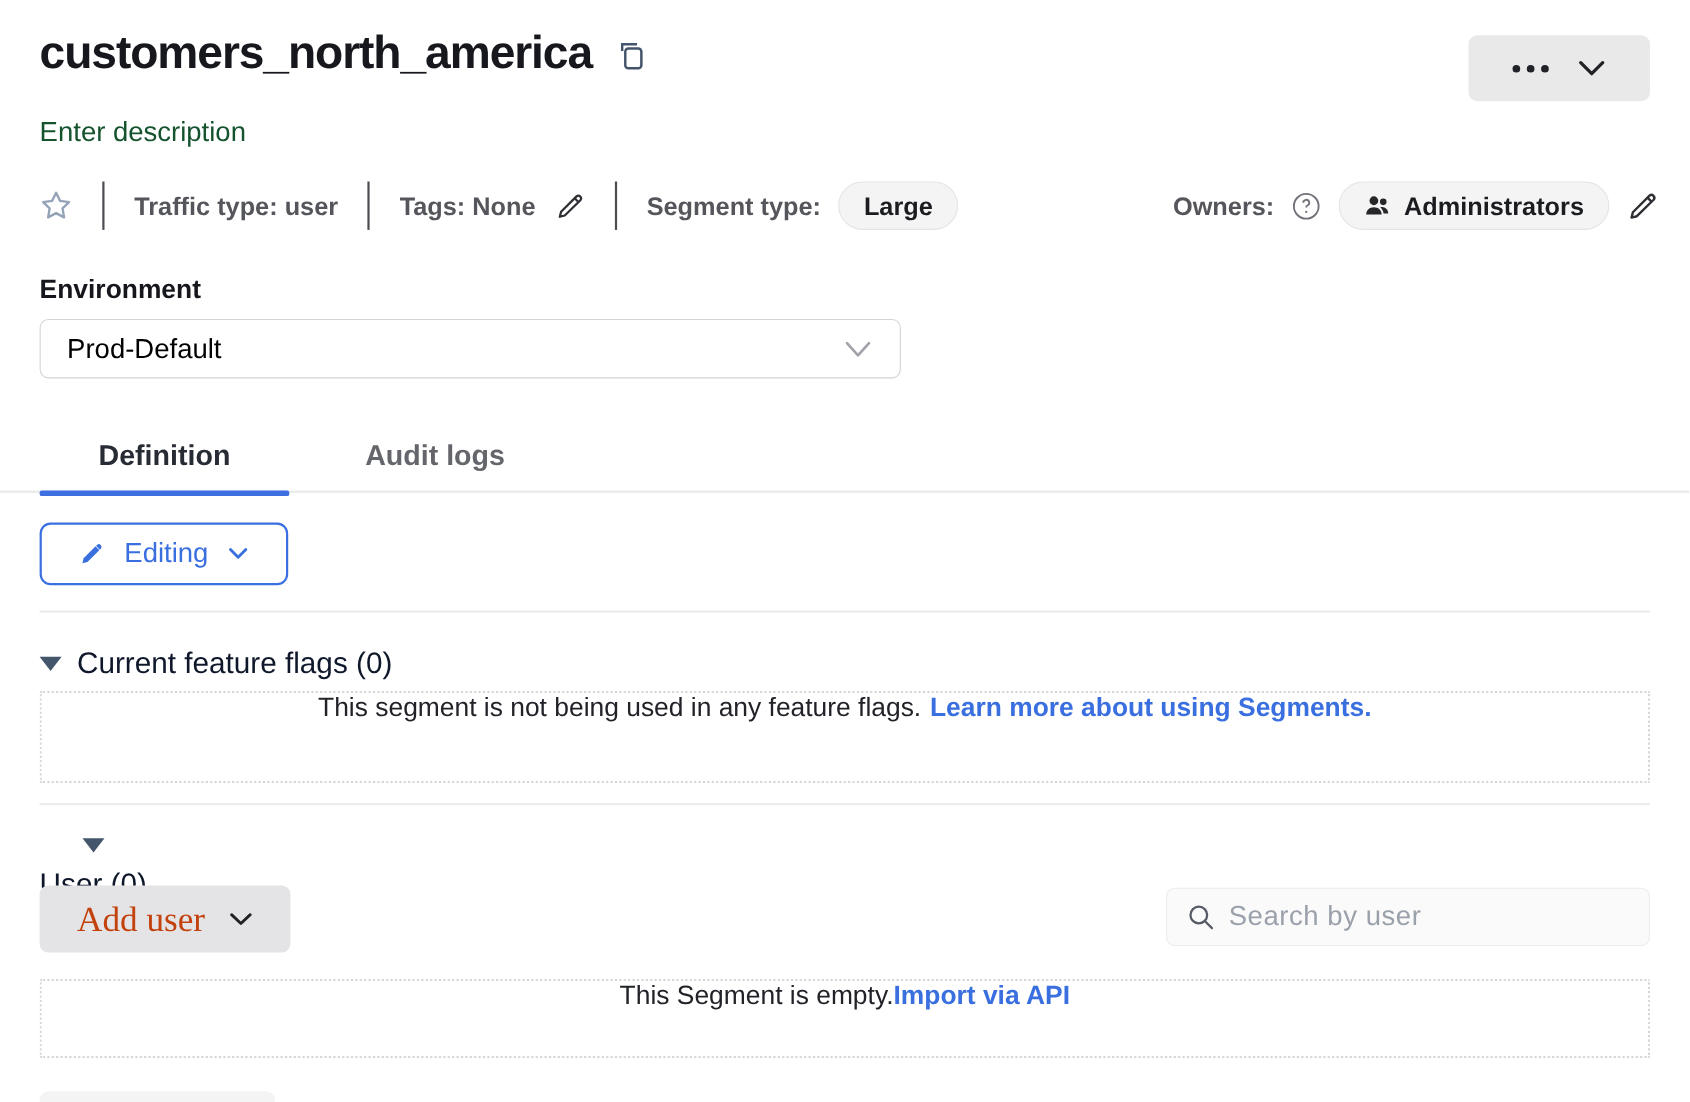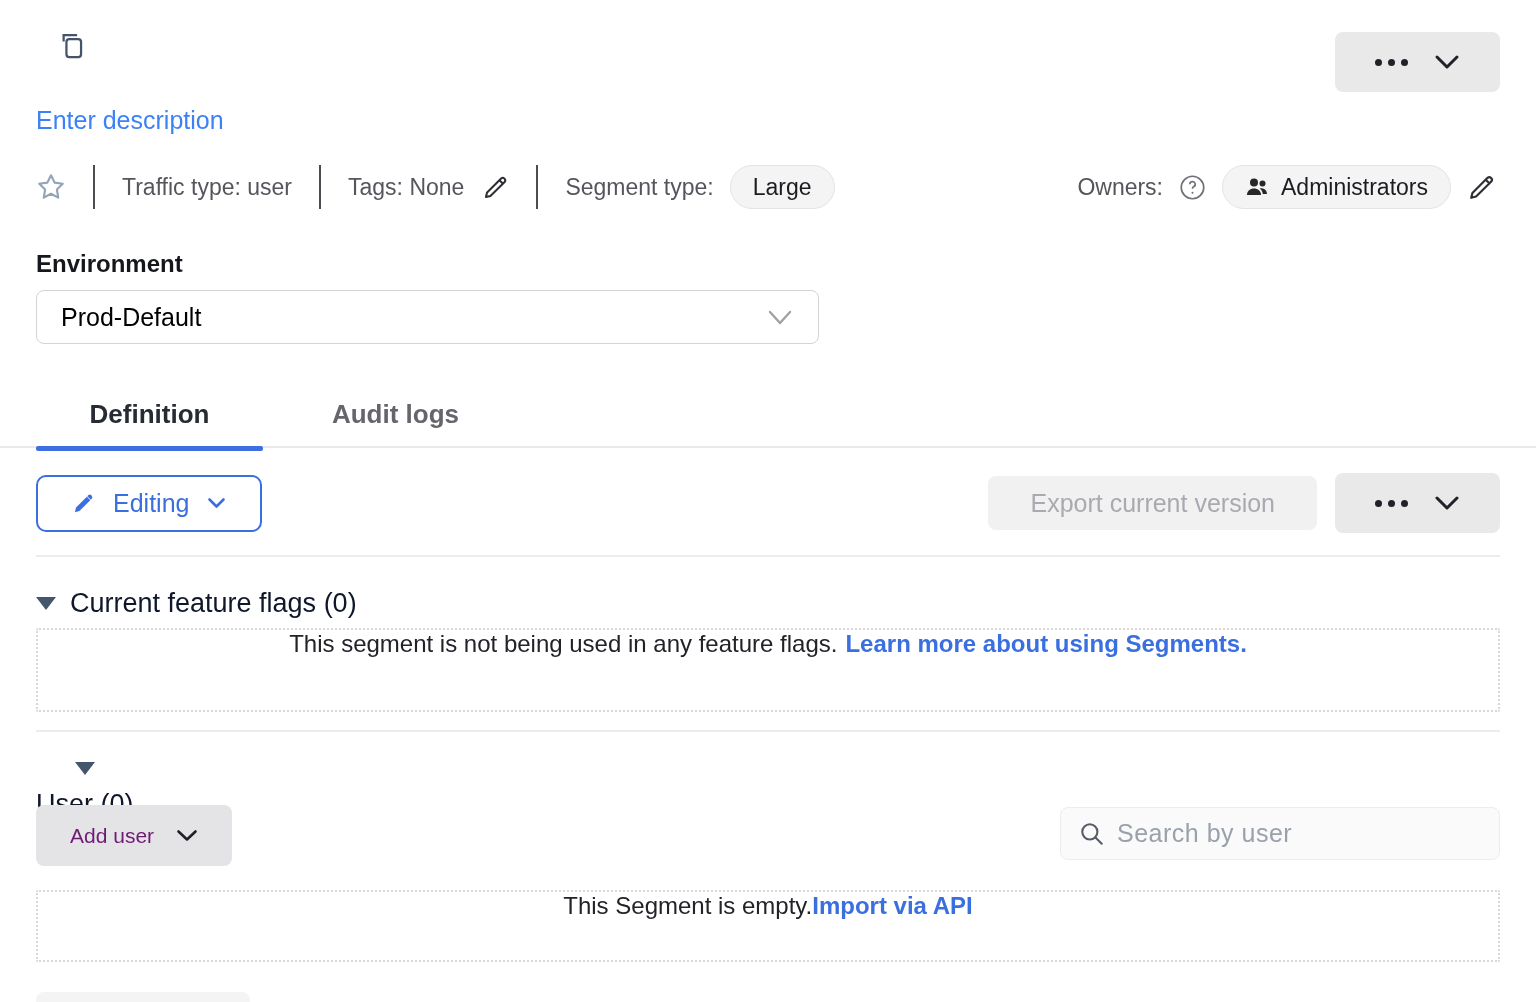--- a/index.html
+++ b/index.html
@@ -9,24 +9,24 @@
 
   
   .title-row { position:absolute; top:24px; left:36px; right:36px; display:flex; align-items:center; }
   .page-title { font-size:42px; font-weight:700; letter-spacing:-1px; color:#16181d; }
   .copy-btn { margin-left:22px; margin-top:8px; background:none; border:none; cursor:pointer; display:flex; }
   .more-btn { position:absolute; top:32px; right:36px; width:165px; height:60px; background:#e9e9ea;
               border:none; border-radius:8px; display:flex; align-items:center; justify-content:center;
               gap:26px; cursor:pointer; }
   .dots { display:flex; gap:6px; }
   .dots i { width:7px; height:7px; border-radius:50%; background:#202227; }
-  .description { position:absolute; top:106px; left:36px; font-size:25px; color:#3b82f6; cursor:text; }
-
-  
-  .meta-row { position:absolute; top:165px; left:36px; right:40px; height:44px; display:flex; align-items:center; }
+  .description { position:absolute; top:106px; left:36px; font-size:25px; color:#14532d; cursor:text; }
+
+  
+  .meta-row { position:absolute; top:165px; left:36px; right:28px; height:44px; display:flex; align-items:center;font-weight:bold; }
   .meta-text { font-size:23px; color:#55565c; white-space:nowrap; }
   .vdiv { width:2px; height:44px; background:#4c4d52; margin:0 27px; }
   .icon-btn { background:none; border:none; cursor:pointer; display:flex; align-items:center; }
   .pill { display:flex; align-items:center; gap:12px; height:44px; padding:0 22px; background:#f4f4f5;
           border:1px solid #e4e4e7; border-radius:22px; font-size:23px; color:#1b1c20; white-space:nowrap; }
   .meta-right { margin-left:auto; display:flex; align-items:center; gap:16px;justify-content:center; }
 
   
   .env-label { position:absolute; top:250px; left:36px; font-size:24px; font-weight:700; color:#15171c; }
   .env-select { position:absolute; top:290px; left:36px; width:783px; height:54px; border:1px solid #d4d4d8;
@@ -64,38 +64,39 @@
 
   .dotted-box { position:absolute; left:36px; right:36px; border:2px dotted #d7d7d9; border-radius:2px;
                 display:flex; align-items:flex-start; justify-content:center; background:#fff; }
   .empty-text { font-size:24px; color:#222329; }
   .blue-link { font-size:24px; font-weight:700; color:#3a6fe0; text-decoration:none; cursor:pointer; }
   .sp { margin-left:8px; }
 
   
   .adduser-btn { position:absolute; top:805px; left:36px; height:61px; padding:0 34px; background:#e4e4e6;
                  border:none; border-radius:8px; display:flex; align-items:center; gap:22px; cursor:pointer; }
-  .adduser-btn span { font-size:21px; color:#701a75; }
+  .adduser-btn span { font-size:32px; color:#c2410c;font-family:Liberation Serif, serif; }
   .search-wrap { position:absolute; top:807px; right:36px; width:440px; height:53px; background:#fafafa;
                  border:1px solid #ececec; border-radius:8px; display:flex; align-items:center; padding:0 18px; }
   .search-wrap input { border:none; outline:none; background:transparent; font-family:inherit; font-size:25px;
                        color:#27272a; margin-left:12px; flex:1; letter-spacing:0.5px; }
   .search-wrap input::placeholder { color:#9aa1ab; }
 
   .cutoff-btn { position:absolute; top:992px; left:36px; width:214px; height:40px; background:#f4f4f5;
                 border:none; border-radius:8px; cursor:pointer; }
 
   svg { display:block; }
 </style>
 </head>
 <body>
 
 <div id="app">
 
   <div class="title-row">
+    <h1 class="page-title">customers_north_america</h1>
     <button class="copy-btn">
       <span>
         <svg width="27" height="30" viewBox="0 0 24 26" fill="none" stroke="#44546a" stroke-width="2">
           <path d="M5 8 L5 2.5 L17 2.5"></path>
           <rect x="7.5" y="6" width="13" height="16" rx="2.5"></rect>
         </svg>
       </span>
     </button>
   </div>
   <button class="more-btn">
@@ -193,35 +194,20 @@
           <path d="M16.9 3.5a2.55 2.55 0 0 1 3.6 3.6l-.9.9-3.6-3.6.9-.9z"></path>
         </svg>
       </span>
       <span>Editing</span>
       <span>
         <svg width="19" height="12" viewBox="0 0 19 12" fill="none" stroke="#3a6fe0" stroke-width="2.6" stroke-linecap="round" stroke-linejoin="round">
           <polyline points="2.5,2.5 9.5,9.5 16.5,2.5"></polyline>
         </svg>
       </span>
     </button>
-    <div class="toolbar-right">
-      <button class="export-btn">Export current version</button>
-      <button class="more-btn more-btn2">
-        <span class="dots">
-            <i></i>
-            <i></i>
-            <i></i>
-          </span>
-        <span>
-          <svg width="26" height="16" viewBox="0 0 26 16" fill="none" stroke="#202227" stroke-width="3" stroke-linecap="round" stroke-linejoin="round">
-            <polyline points="3,3 13,13 23,3"></polyline>
-          </svg>
-        </span>
-      </button>
-    </div>
   </div>
 
   <div class="hdiv" style="top:555px;"></div>
 
   <div class="section-head" style="top:588px;">
     <span class="tri-down"></span>
     <span class="section-title">Current feature flags (0)</span>
   </div>
   <div class="dotted-box" style="top:628px; height:84px;">
     <span class="empty-text">This segment is not being used in any feature flags.</span>

